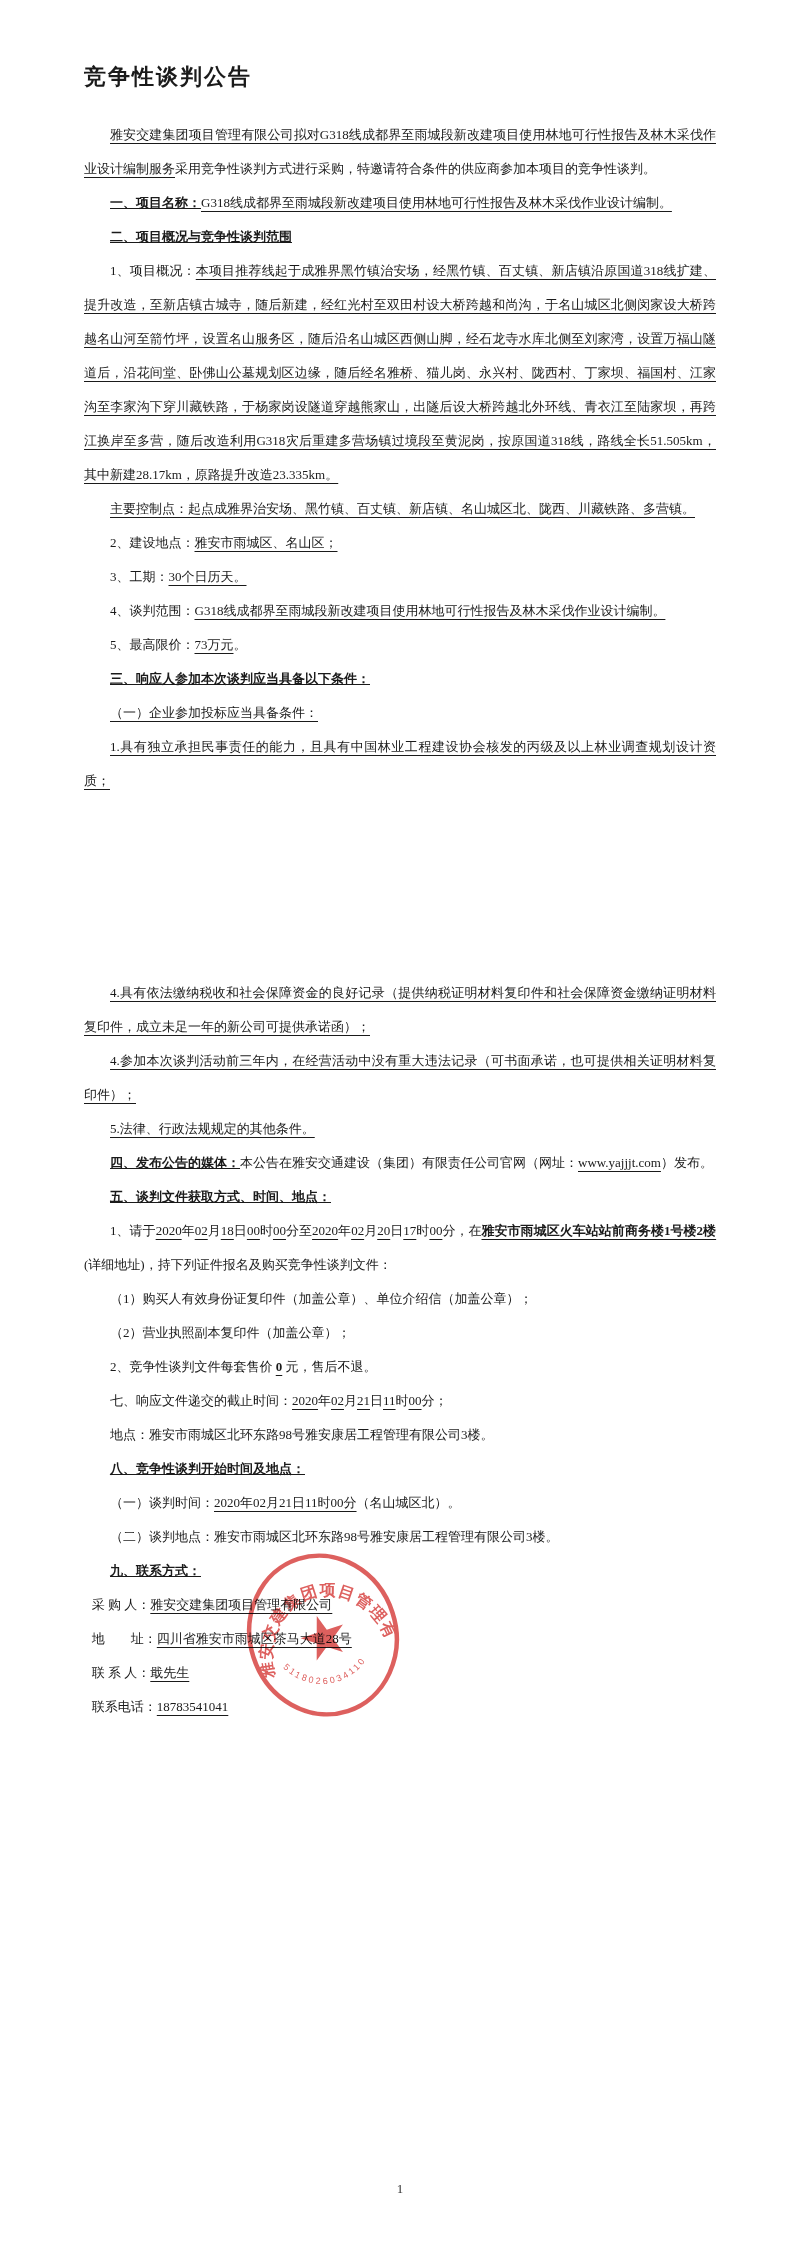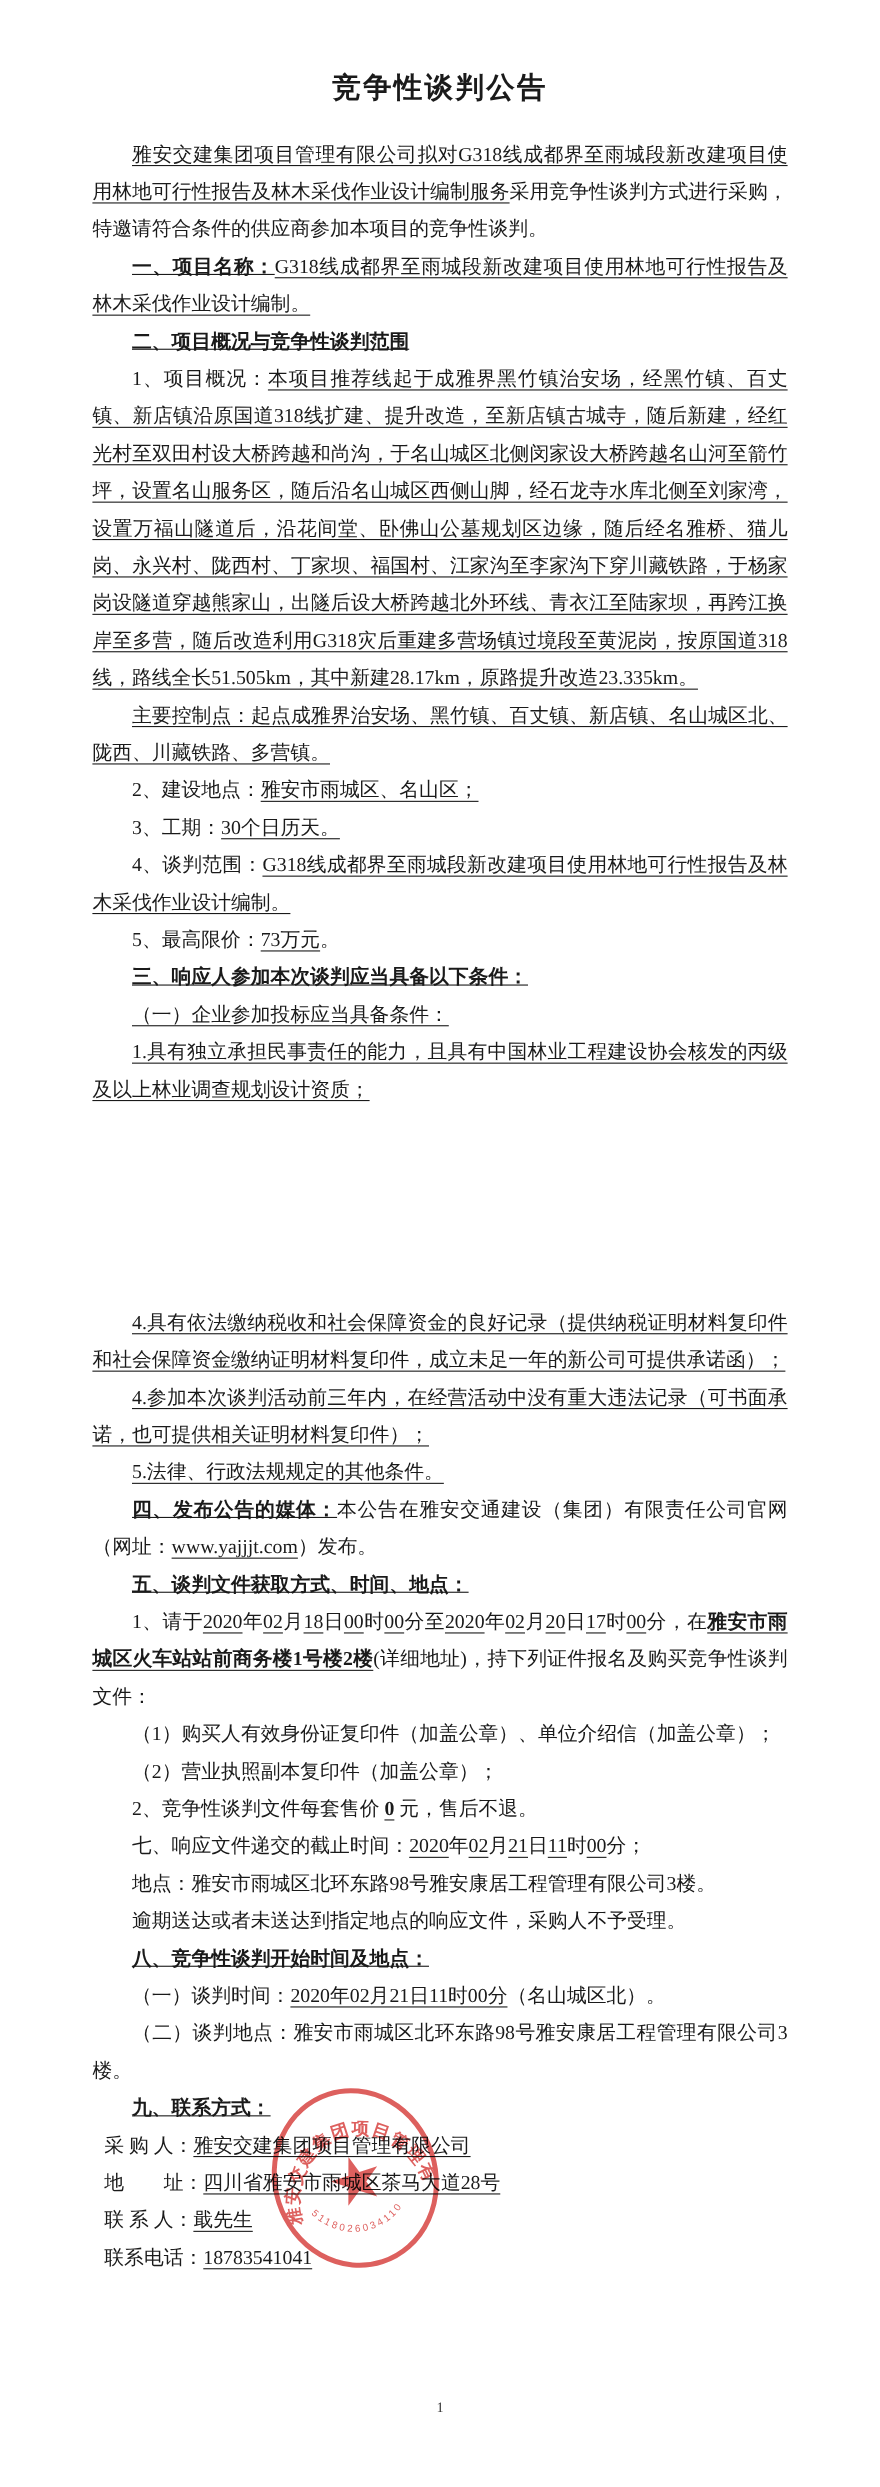--- a/index.html
+++ b/index.html
@@ -13,28 +13,28 @@
     position: relative;
     overflow: hidden;
     font-family: "Liberation Serif", "DejaVu Serif", serif;
     color: #1a1a1a;
   }
   .page {
     position: relative;
     padding: 62px 84px 0 84px;
   }
   .doc-title {
-    text-align: center;
-    font-size: 26px;
+    text-align: left;
+    font-size: 22px;
     font-weight: bold;
     letter-spacing: 2px;
     margin: 0 0 26px 0;
   }
   .para {
-    font-size: 18px;
+    font-size: 13px;
     line-height: 34px;
     margin: 0;
     text-align: justify;
     word-break: break-all;
   }
   .para.indent { text-indent: 2em; }
   .para.contact { padding-left: 0.6em; }
   .b { font-weight: bold; text-decoration: underline; }
   .u {
     text-decoration: underline;
@@ -86,21 +86,20 @@
       <p class="para indent"><span class="u">4.参加本次谈判活动前三年内，在经营活动中没有重大违法记录（可书面承诺，也可提供相关证明材料复印件）；</span></p>
       <p class="para indent"><span class="u">5.法律、行政法规规定的其他条件。</span></p>
       <p class="para indent"><span class="b">四、发布公告的媒体：</span><span>本公告在雅安交通建设（集团）有限责任公司官网（网址：</span><span class="u">www.yajjjt.com</span><span>）发布。</span></p>
       <p class="para indent"><span class="b">五、谈判文件获取方式、时间、地点：</span></p>
       <p class="para indent"><span>1、请于</span><span class="u">2020</span><span>年</span><span class="u">02</span><span>月</span><span class="u">18</span><span>日</span><span class="u">00</span><span>时</span><span class="u">00</span><span>分至</span><span class="u">2020</span><span>年</span><span class="u">02</span><span>月</span><span class="u">20</span><span>日</span><span class="u">17</span><span>时</span><span class="u">00</span><span>分，在</span><span class="b u">雅安市雨城区火车站站前商务楼1号楼2楼</span><span>(详细地址)，持下列证件报名及购买竞争性谈判文件：</span></p>
       <p class="para indent"><span>（1）购买人有效身份证复印件（加盖公章）、单位介绍信（加盖公章）；</span></p>
       <p class="para indent"><span>（2）营业执照副本复印件（加盖公章）；</span></p>
       <p class="para indent"><span>2、竞争性谈判文件每套售价 </span><span class="b u">0</span><span> 元，售后不退。</span></p>
       <p class="para indent"><span>七、响应文件递交的截止时间：</span><span class="u">2020</span><span>年</span><span class="u">02</span><span>月</span><span class="u">21</span><span>日</span><span class="u">11</span><span>时</span><span class="u">00</span><span>分；</span></p>
       <p class="para indent"><span>地点：雅安市雨城区北环东路98号雅安康居工程管理有限公司3楼。</span></p>
-      <p class="para indent"><span>逾期送达或者未送达到指定地点的响应文件，采购人不予受理。</span></p>
       <p class="para indent"><span class="b">八、竞争性谈判开始时间及地点：</span></p>
       <p class="para indent"><span>（一）谈判时间：</span><span class="u">2020年02月21日11时00分</span><span>（名山城区北）。</span></p>
       <p class="para indent"><span>（二）谈判地点：雅安市雨城区北环东路98号雅安康居工程管理有限公司3楼。</span></p>
       <p class="para indent"><span class="b">九、联系方式：</span></p>
     </div>
 
   <div class="contact-block" id="contact-block">
 
     <p class="para contact"><span>采 购 人：</span><span class="u">雅安交建集团项目管理有限公司</span></p>
       <p class="para contact"><span>地　　址：</span><span class="u">四川省雅安市雨城区茶马大道28号</span></p>

